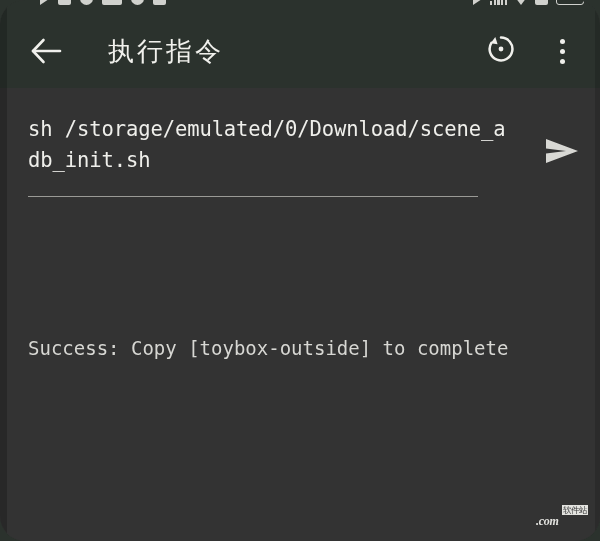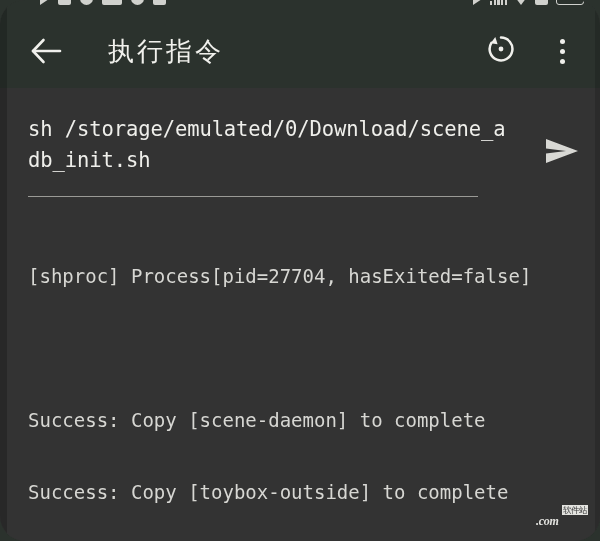--- a/index.html
+++ b/index.html
@@ -363,23 +363,21 @@
       <div class="send-btn">
         <span>
           <svg width="36" height="30" viewBox="0 0 36 30" aria-hidden="true">
             <path d="M2 3 L34 15 L2 27 L2 17.5 L22 15 L2 12.5 Z" fill="#d8d8d4"></path>
           </svg>
         </span>
       </div>
     </div>
 
     <div class="log">
-      <div class="log-line">[shproc] Process[pid=27704, hasExited=false]</div>
       <div class="log-line blank"></div>
-      <div class="log-line">Success: Copy [scene-daemon] to complete</div>
       <div class="log-line">Success: Copy [toybox-outside] to complete</div>
       
       
       
       
       
       
     </div>
   </div>
 

